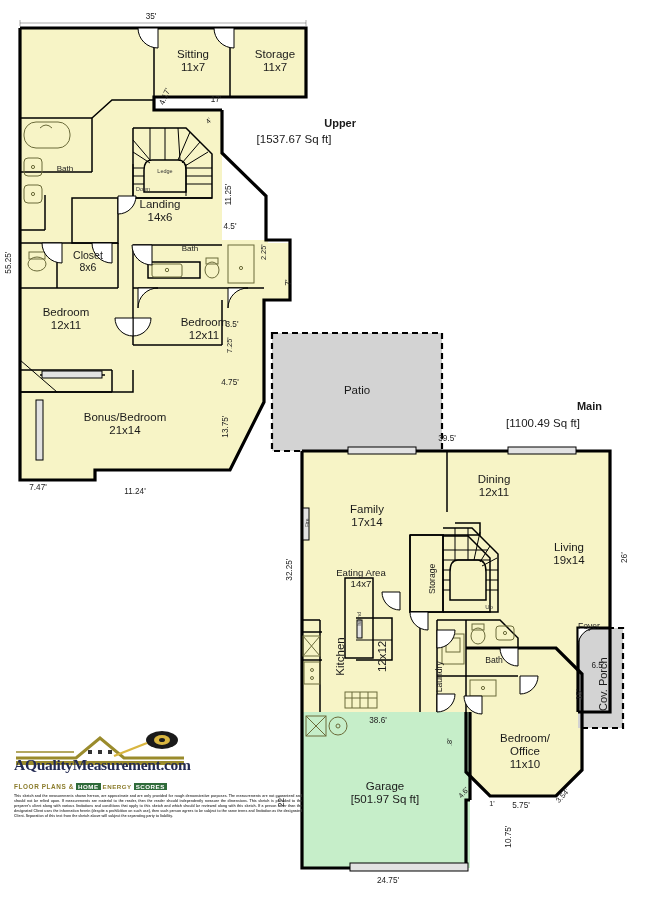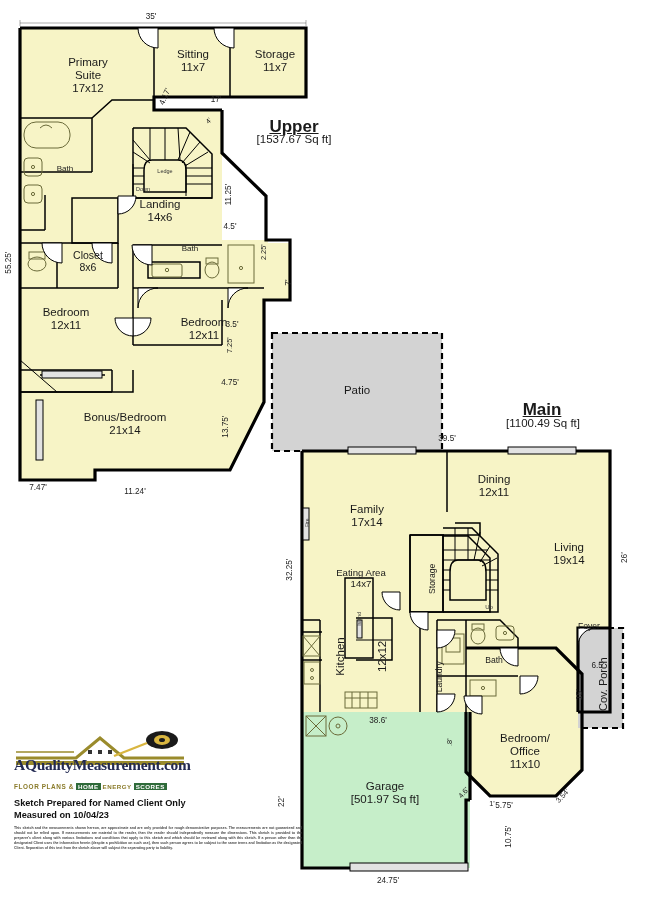--- a/index.html
+++ b/index.html
@@ -13,21 +13,21 @@
   .lbl{position:absolute;text-align:center;line-height:1.12;
        font-family:"Liberation Sans",sans-serif;color:#1a1a1a;
        white-space:nowrap;pointer-events:none;}
   .room{font-size:11.5px;}
   .room .rn{display:block;}
   .room .rd{display:block;}
   .small{font-size:8px;}
   .tiny{font-size:5.2px;color:#333;}
   .dim{font-size:8.2px;color:#222;font-family:"Liberation Sans",sans-serif;}
   .dimv{transform-origin:50% 50%;}
-  .floorhead{font-size:17px;font-weight:bold;text-align:center;text-decoration:underline;}
+  .floorhead{font-size:11px;font-weight:bold;text-align:right;}
   .floorsq{font-size:11.5px;text-align:center;}
   .vertlbl{font-size:11px;}
 
   
   .footer{position:absolute;left:14px;top:730px;width:290px;}
   .logo{position:relative;width:172px;height:52px;}
   .brand{font-size:15.5px;font-weight:bold;color:#232a52;
          letter-spacing:-0.3px;font-family:"Liberation Serif",serif;}
   .tagline{display:flex;align-items:center;gap:2px;margin-top:1px;}
   .tag-a{font-size:6.4px;font-weight:bold;color:#8a7b2a;letter-spacing:.6px;
@@ -252,25 +252,20 @@
     <path d="M520,676 L538,676 A18,18 0 0 1 520,694 Z"></path>
     <path d="M482,696 L482,714 A18,18 0 0 1 464,696 Z"></path>
     <path d="M578,628 L578,646 A18,18 0 0 1 596,628 Z"></path>
   </g>
 
   <g class="lead">
     <path d="M20,20 L20,26 M306,20 L306,26 M20,23 L306,23" opacity="0.55"></path>
   </g>
 </svg>
 
-<div class="lbl room" style="left:40px;top:56px;width:96px;">
-  <span class="rn">Primary</span>
-  <span class="rn">Suite</span>
-  <span class="rd">17x12</span>
-</div>
 <div class="lbl room" style="left:160px;top:48px;width:66px;">
   <span class="rn">Sitting</span>
   <span class="rd">11x7</span>
 </div>
 <div class="lbl room" style="left:240px;top:48px;width:70px;">
   <span class="rn">Storage</span>
   <span class="rd">11x7</span>
 </div>
 <div class="lbl small" style="left:40px;top:165px;width:50px;">
   <span>Bath</span>
@@ -394,21 +389,21 @@
   <span class="rd">[501.97 Sq ft]</span>
 </div>
 
 <div class="lbl dim" style="left:427px;top:434px;width:40px;"><span>39.5'</span></div>
 <div class="lbl dim dimv" style="left:612px;top:553px;width:26px;transform:rotate(-90deg);"><span>26'</span></div>
 <div class="lbl dim dimv" style="left:268px;top:565px;width:44px;transform:rotate(-90deg);"><span>32.25'</span></div>
 <div class="lbl dim" style="left:358px;top:716px;width:40px;"><span>38.6'</span></div>
 <div class="lbl dim dimv" style="left:437px;top:738px;width:26px;transform:rotate(-90deg);font-size:7.4px;"><span>.8'</span></div>
 <div class="lbl dim dimv" style="left:449px;top:789px;width:30px;transform:rotate(-48deg);font-size:7.4px;"><span>4.6'</span></div>
 <div class="lbl dim" style="left:481px;top:800px;width:22px;font-size:7.4px;"><span>1'</span></div>
-<div class="lbl dim" style="left:483px;top:801px;width:42px;"><span>5.75'</span></div>
+<div class="lbl dim" style="left:500px;top:801px;width:42px;"><span>5.75'</span></div>
 <div class="lbl dim dimv" style="left:546px;top:792px;width:34px;transform:rotate(-48deg);font-size:7.4px;"><span>3.54'</span></div>
 <div class="lbl dim dimv" style="left:488px;top:832px;width:42px;transform:rotate(-90deg);"><span>10.75'</span></div>
 <div class="lbl dim dimv" style="left:269px;top:797px;width:26px;transform:rotate(-90deg);"><span>22'</span></div>
 <div class="lbl dim" style="left:366px;top:876px;width:44px;"><span>24.75'</span></div>
 <div class="lbl dim" style="left:578px;top:637px;width:40px;margin-top:24px;"><span>6.5'</span></div>
 <div class="lbl dim dimv" style="left:567px;top:690px;width:26px;transform:rotate(-90deg);"><span>15'</span></div>
 
 <div class="footer">
 
   <div class="logo">
@@ -428,21 +423,17 @@
   </div>
 
   <div class="tagline" style="margin-top:1px;">
     <span class="tag-a">FLOOR PLANS &amp;</span>
     <span class="tag-chip">HOME</span>
     <span class="tag-chip2">ENERGY</span>
     <span class="tag-chip">SCORES</span>
   </div>
 
 
-  <div class="prep">
-    <div>Sketch Prepared for Named Client Only</div>
-    <div>Measured on 10/04/23</div>
-  </div>
 
   <div class="disc">This sketch and the measurements shown hereon, are approximate and are only provided for rough demonstrative purposes. The measurements are not guaranteed and should not be relied upon.  If measurements are material to the reader, then the reader should independently measure the dimensions.  This sketch is provided to the preparer's client along with various limitations and conditions that apply to this sketch and which should be reviewed along with this sketch.  If a person other than the designated Client uses the information herein (despite a prohibition on such use), then such person agrees to be subject to the same terms and limitation as the designated Client.  Separation of this text from the sketch above will subject the separating party to liability.</div>
 </div>
 
 </div>
 
 </body></html>

